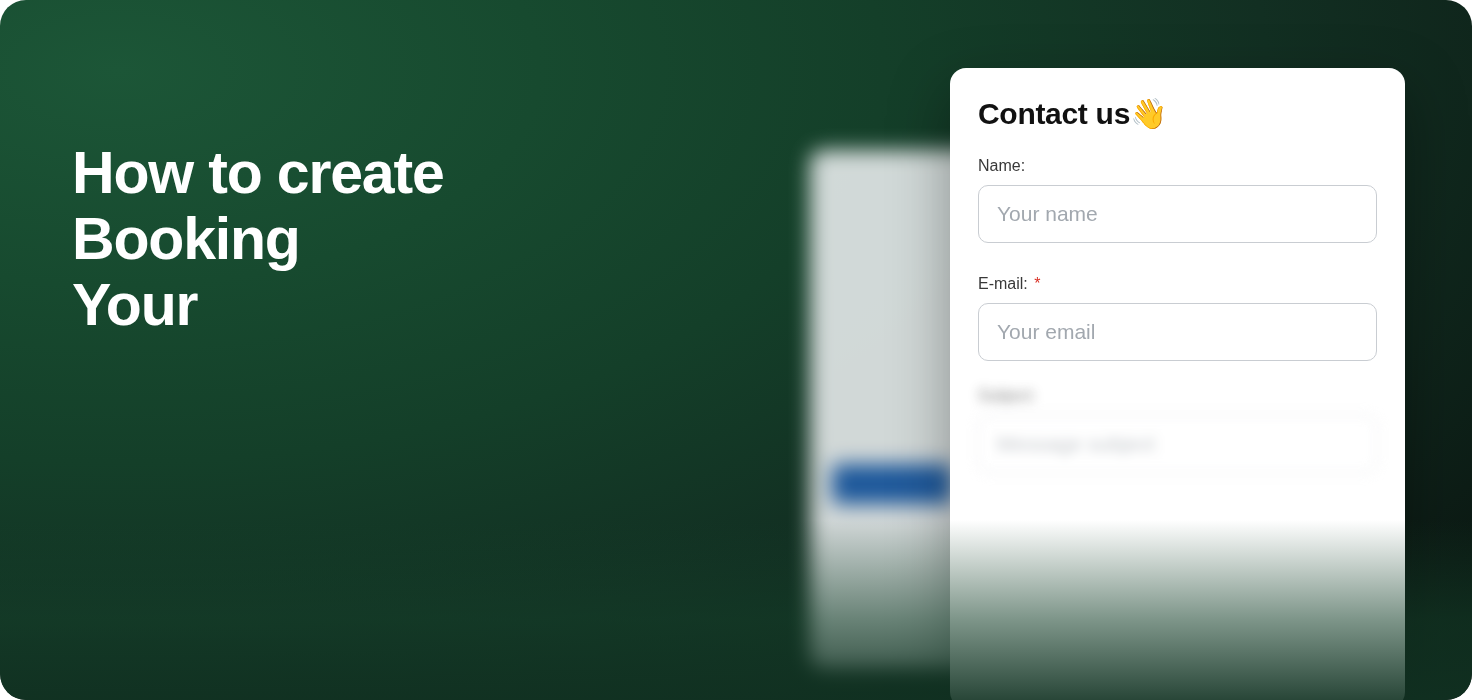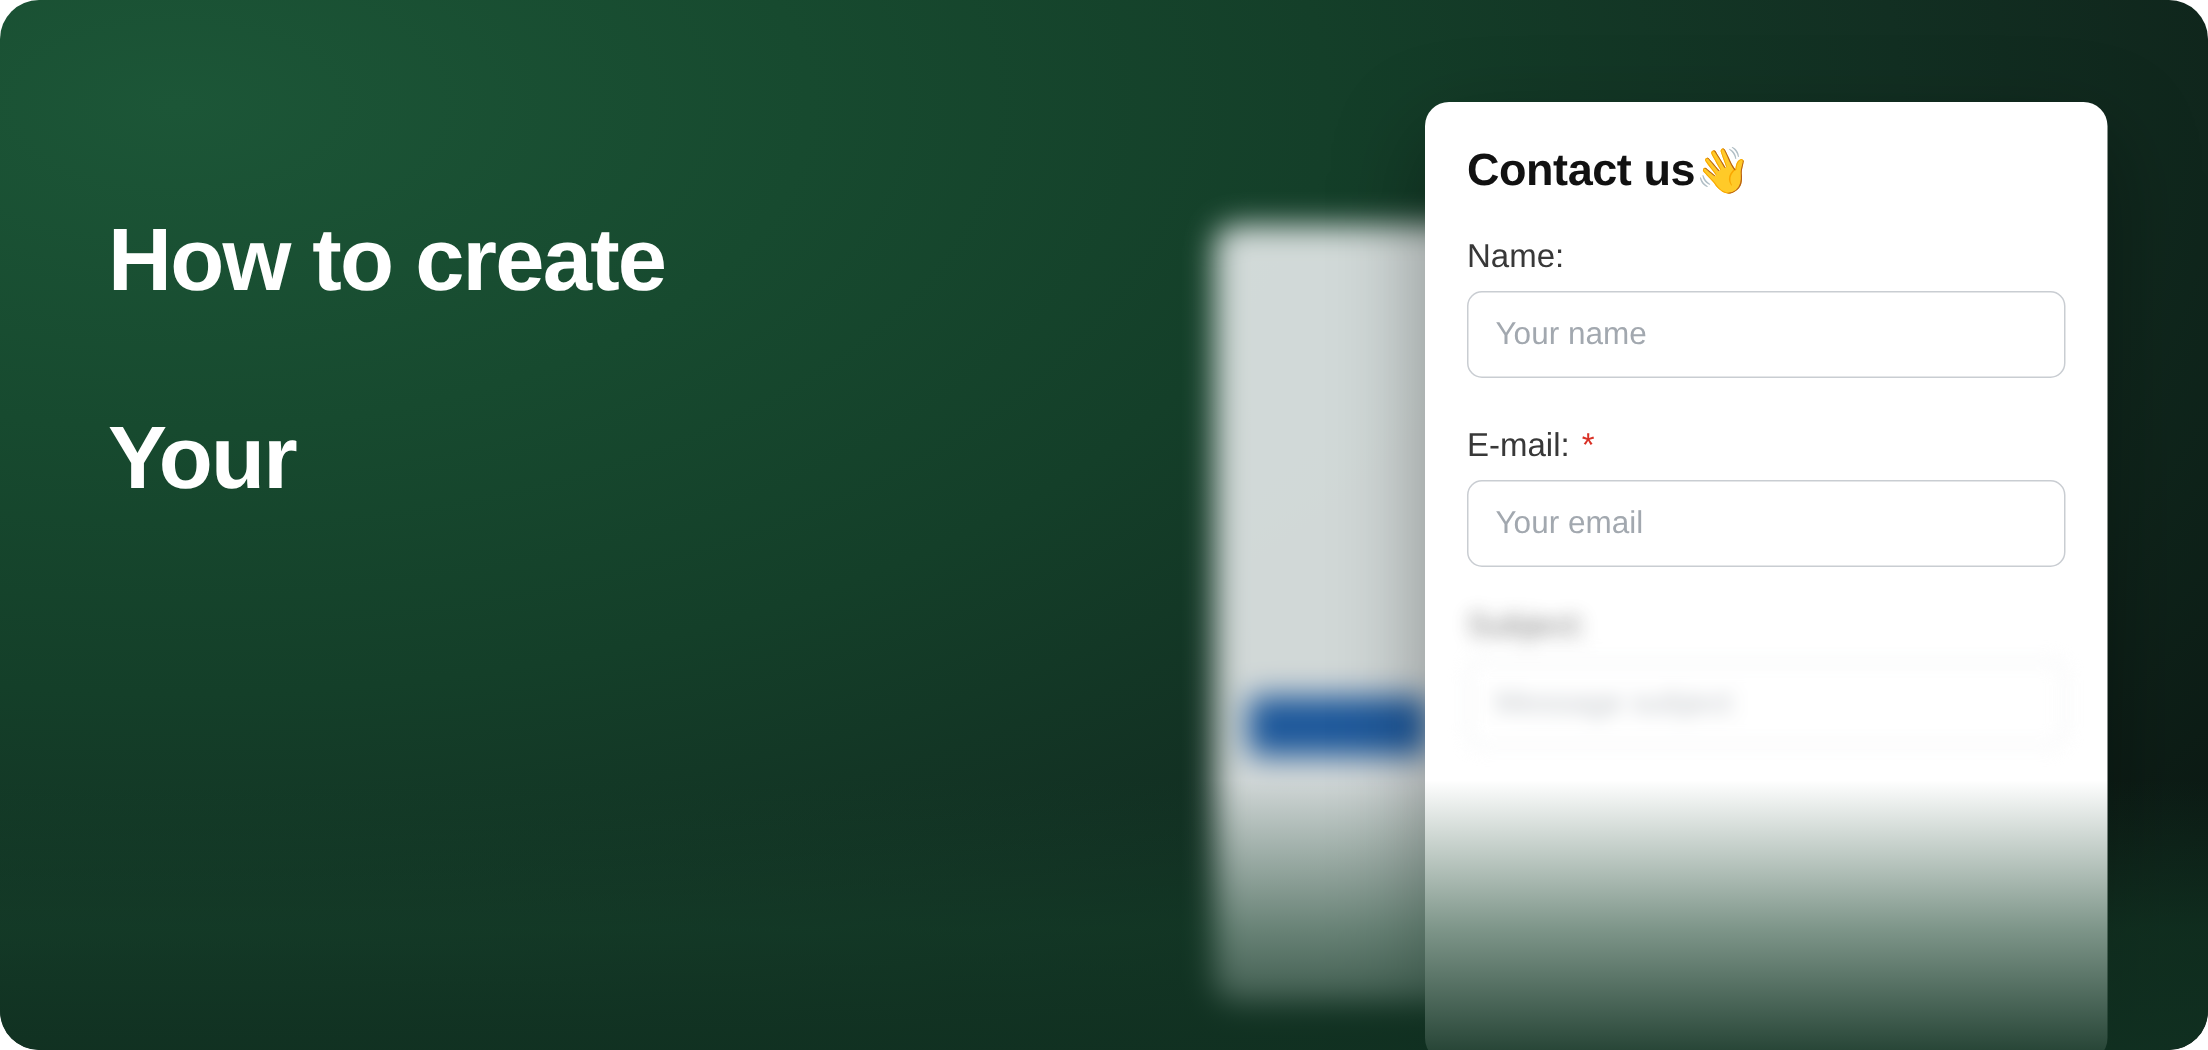--- a/index.html
+++ b/index.html
@@ -57,21 +57,21 @@
     font-weight: 800;
     color: #111;
     letter-spacing: -0.01em;
     display: flex;
     align-items: center;
   }
   .wave { font-size: 30px; }
   .field { margin-top: 26px; }
   .field + .field { margin-top: 32px; }
   .label {
-    font-size: 22px;
+    font-size: 16px;
     color: #383838;
     font-weight: 400;
     margin-bottom: 10px;
     display: block;
   }
   .req { color: #d93025; margin-left: 2px; }
   .input {
     width: 100%;
     height: 58px;
     border: 1.5px solid #c9cdd2;
@@ -103,21 +103,21 @@
     border-bottom-right-radius: 26px;
   }
 </style>
 </head>
 <body>
 
 <div class="stage">
 
   <h1 class="headline">
     <span>How to create</span><br>
-    <br>
+    <span>Booking</span><br>
     <span>Your</span>
   </h1>
 
   <div class="back-panel">
     <div class="bp-btn"></div>
   </div>
 
   <div class="card">
     <div class="card-title">
       <span>Contact us</span>

